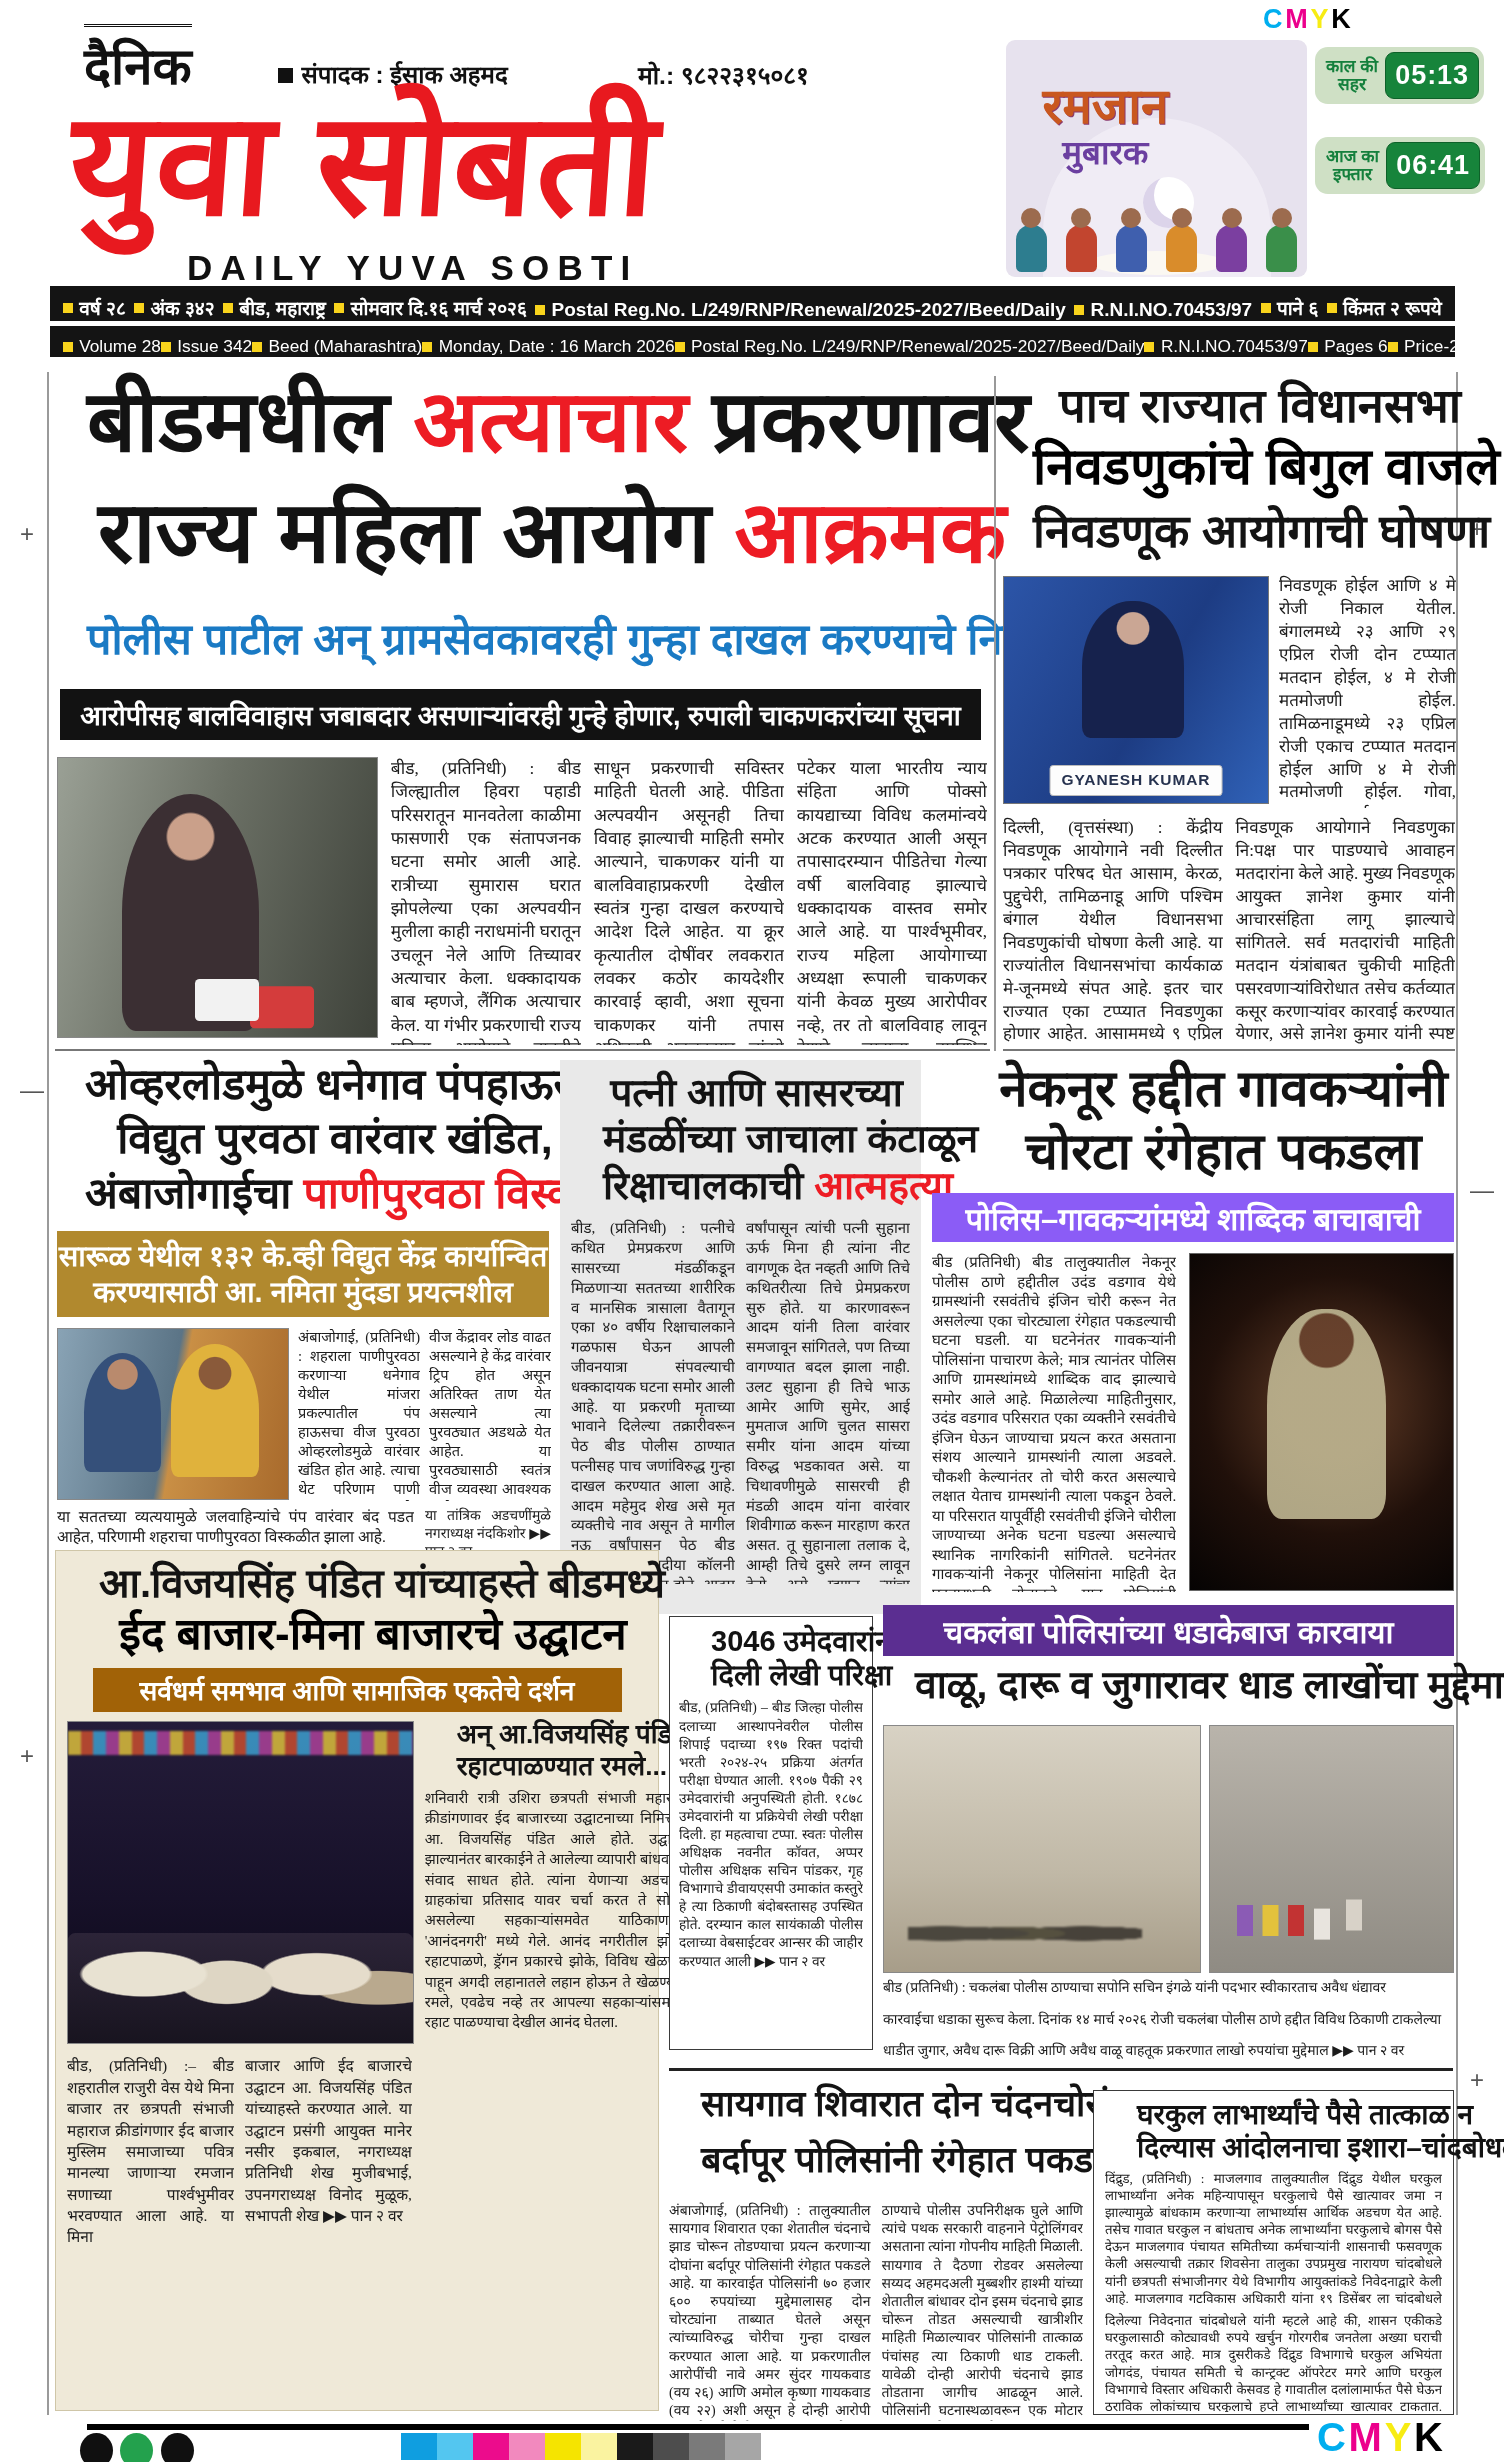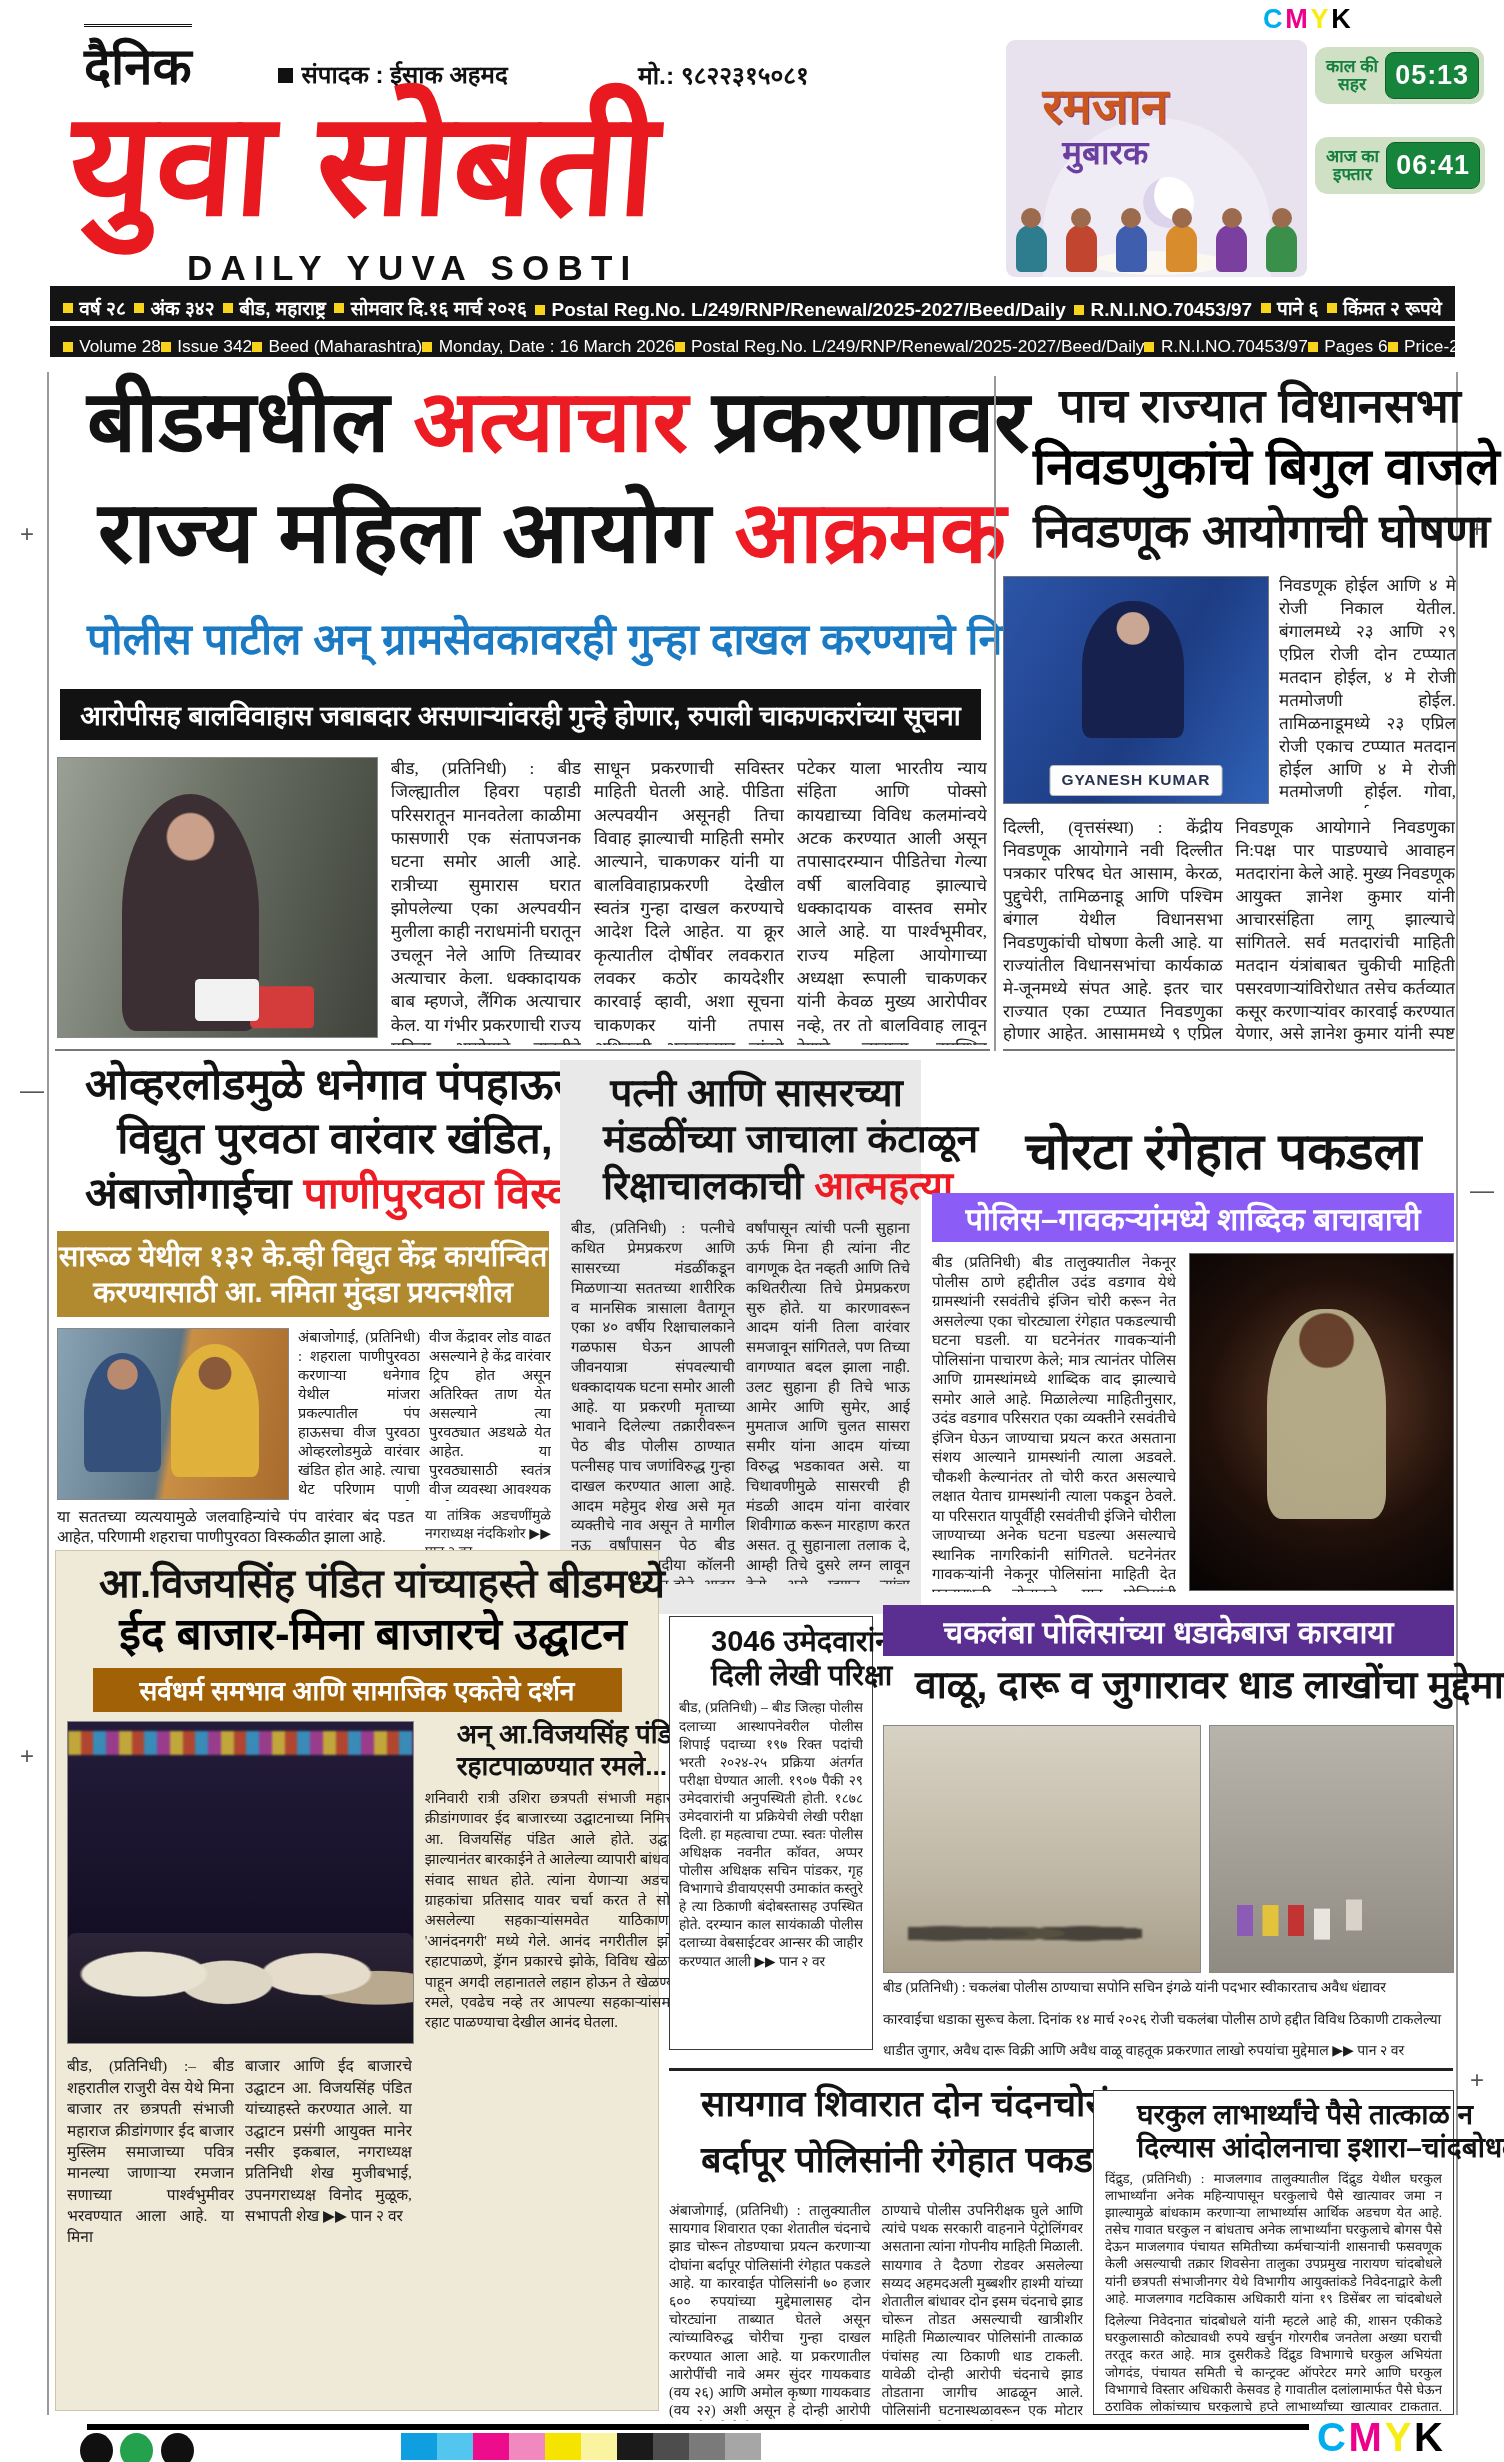--- a/index.html
+++ b/index.html
@@ -270,20 +270,21 @@
     <div class="hl ctr nowrap" style="font-size:39px;margin-top:5.5px;">मंडळींच्या जाचाला कंटाळून</div>
     <div class="hl ctr nowrap" style="font-size:39px;margin-top:5.5px;">
       <span>रिक्षाचालकाची </span><span class="red">आत्महत्या</span>
     </div>
     <div class="cols" style="margin-top:12.8px;height:365px;gap:11px;">
       <div class="col serif" style="font-size:15px;line-height:1.32;">बीड, (प्रतिनिधी) : पत्नीचे कथित प्रेमप्रकरण आणि सासरच्या मंडळींकडून मिळणाऱ्या सततच्या शारीरिक व मानसिक त्रासाला वैतागून एका ४० वर्षीय रिक्षाचालकाने गळफास घेऊन आपली जीवनयात्रा संपवल्याची धक्कादायक घटना समोर आली आहे. या प्रकरणी मृताच्या भावाने दिलेल्या तक्रारीवरून पेठ बीड पोलीस ठाण्यात पत्नीसह पाच जणांविरुद्ध गुन्हा दाखल करण्यात आला आहे. आदम महेमुद शेख असे मृत व्यक्तीचे नाव असून ते मागील नऊ वर्षांपासून पेठ बीड भागातील मोहंमदीया कॉलनी येथे भाड्याने राहत होते. आदम हे चालक म्हणून काम करून आपल्या कुटुंबाचा उदरनिर्वाह करत असत. मात्र, मागील तीन</div>
       <div class="col serif" style="font-size:15px;line-height:1.32;">वर्षांपासून त्यांची पत्नी सुहाना ऊर्फ मिना ही त्यांना नीट वागणूक देत नव्हती आणि तिचे कथितरीत्या तिचे प्रेमप्रकरण सुरु होते. या कारणावरून आदम यांनी तिला वारंवार समजावून सांगितले, पण तिच्या वागण्यात बदल झाला नाही. उलट सुहाना ही तिचे भाऊ आमेर आणि सुमेर, आई मुमताज आणि चुलत सासरा समीर यांना आदम यांच्या विरुद्ध भडकावत असे. या चिथावणीमुळे सासरची ही मंडळी आदम यांना वारंवार शिवीगाळ करून मारहाण करत असत. तू सुहानाला तलाक दे, आम्ही तिचे दुसरे लग्न लावून देतो असे म्हणत त्यांचा मानसिक छळ केला जात होता. या त्रासाला कंटाळून १२ मार्च २०२६ रोजी आदम यांनी सुरत येथे राहणारा आपला भाऊ ▶▶ पान २ वर</div>
     </div>
   </div>
 
+  <div class="abs hl ctr nowrap" style="left:928px;top:1062px;width:527px;font-size:51px;">नेकनूर हद्दीत गावकऱ्यांनी</div>
   <div class="abs hl ctr nowrap" style="left:928px;top:1125px;width:527px;font-size:51px;">चोरटा रंगेहात पकडला</div>
   <div class="abs band redband nowrap" style="left:932px;top:1193px;width:522px;height:49px;font-size:31px;">पोलिस–गावकऱ्यांमध्ये शाब्दिक बाचाबाची</div>
   <div class="abs" style="left:932px;top:1253px;width:522px;height:339px;display:flex;gap:12.8px;">
     <div class="col serif" style="font-size:15px;line-height:1.3;">बीड (प्रतिनिधी) बीड तालुक्यातील नेकनूर पोलीस ठाणे हद्दीतील उदंड वडगाव येथे ग्रामस्थांनी रसवंतीचे इंजिन चोरी करून नेत असलेल्या एका चोरट्याला रंगेहात पकडल्याची घटना घडली. या घटनेनंतर गावकऱ्यांनी पोलिसांना पाचारण केले; मात्र त्यानंतर पोलिस आणि ग्रामस्थांमध्ये शाब्दिक वाद झाल्याचे समोर आले आहे. मिळालेल्या माहितीनुसार, उदंड वडगाव परिसरात एका व्यक्तीने रसवंतीचे इंजिन घेऊन जाण्याचा प्रयत्न करत असताना संशय आल्याने ग्रामस्थांनी त्याला अडवले. चौकशी केल्यानंतर तो चोरी करत असल्याचे लक्षात येताच ग्रामस्थांनी त्याला पकडून ठेवले. या परिसरात यापूर्वीही रसवंतीची इंजिने चोरीला जाण्याच्या अनेक घटना घडल्या असल्याचे स्थानिक नागरिकांनी सांगितले. घटनेनंतर गावकऱ्यांनी नेकनूर पोलिसांना माहिती देत घटनास्थळी बोलावले. मात्र पोलिसांनी चोरट्याच्या बाजूने बोलल्याचा आरोप ग्रामस्थांनी केला. यामुळे काही काळ पोलिस आणि गावकऱ्यांमध्ये शाब्दिक बाचाबाची झाल्याचे व्हिडिओमध्येही दिसून येत आहे. दरम्यान, पकडलेल्या चोरट्याविरुद्ध कठोर कारवाई करावी तसेच परिसरातील वाढत्या चोरीच्या घटनांवर आळा घालावा, अशी मागणी स्थानिक नागरिकांकडून करण्यात येत आहे.</div>
     <div class="ph ph-neknur" style="width:263px;height:336px;border:0.9px solid #666;"></div>
   </div>
 
   <div class="abs side-box" style="left:55px;top:1550px;width:604px;height:861px;border:1.8px solid #cfc6a8;padding:11px;box-sizing:border-box;">
     <div class="hl ctr nowrap" style="font-size:40px;">आ.विजयसिंह पंडित यांच्याहस्ते बीडमध्ये</div>
     <div class="hl ctr nowrap pink" style="font-size:44px;margin-top:7.3px;">ईद बाजार-मिना बाजारचे उद्घाटन</div>

